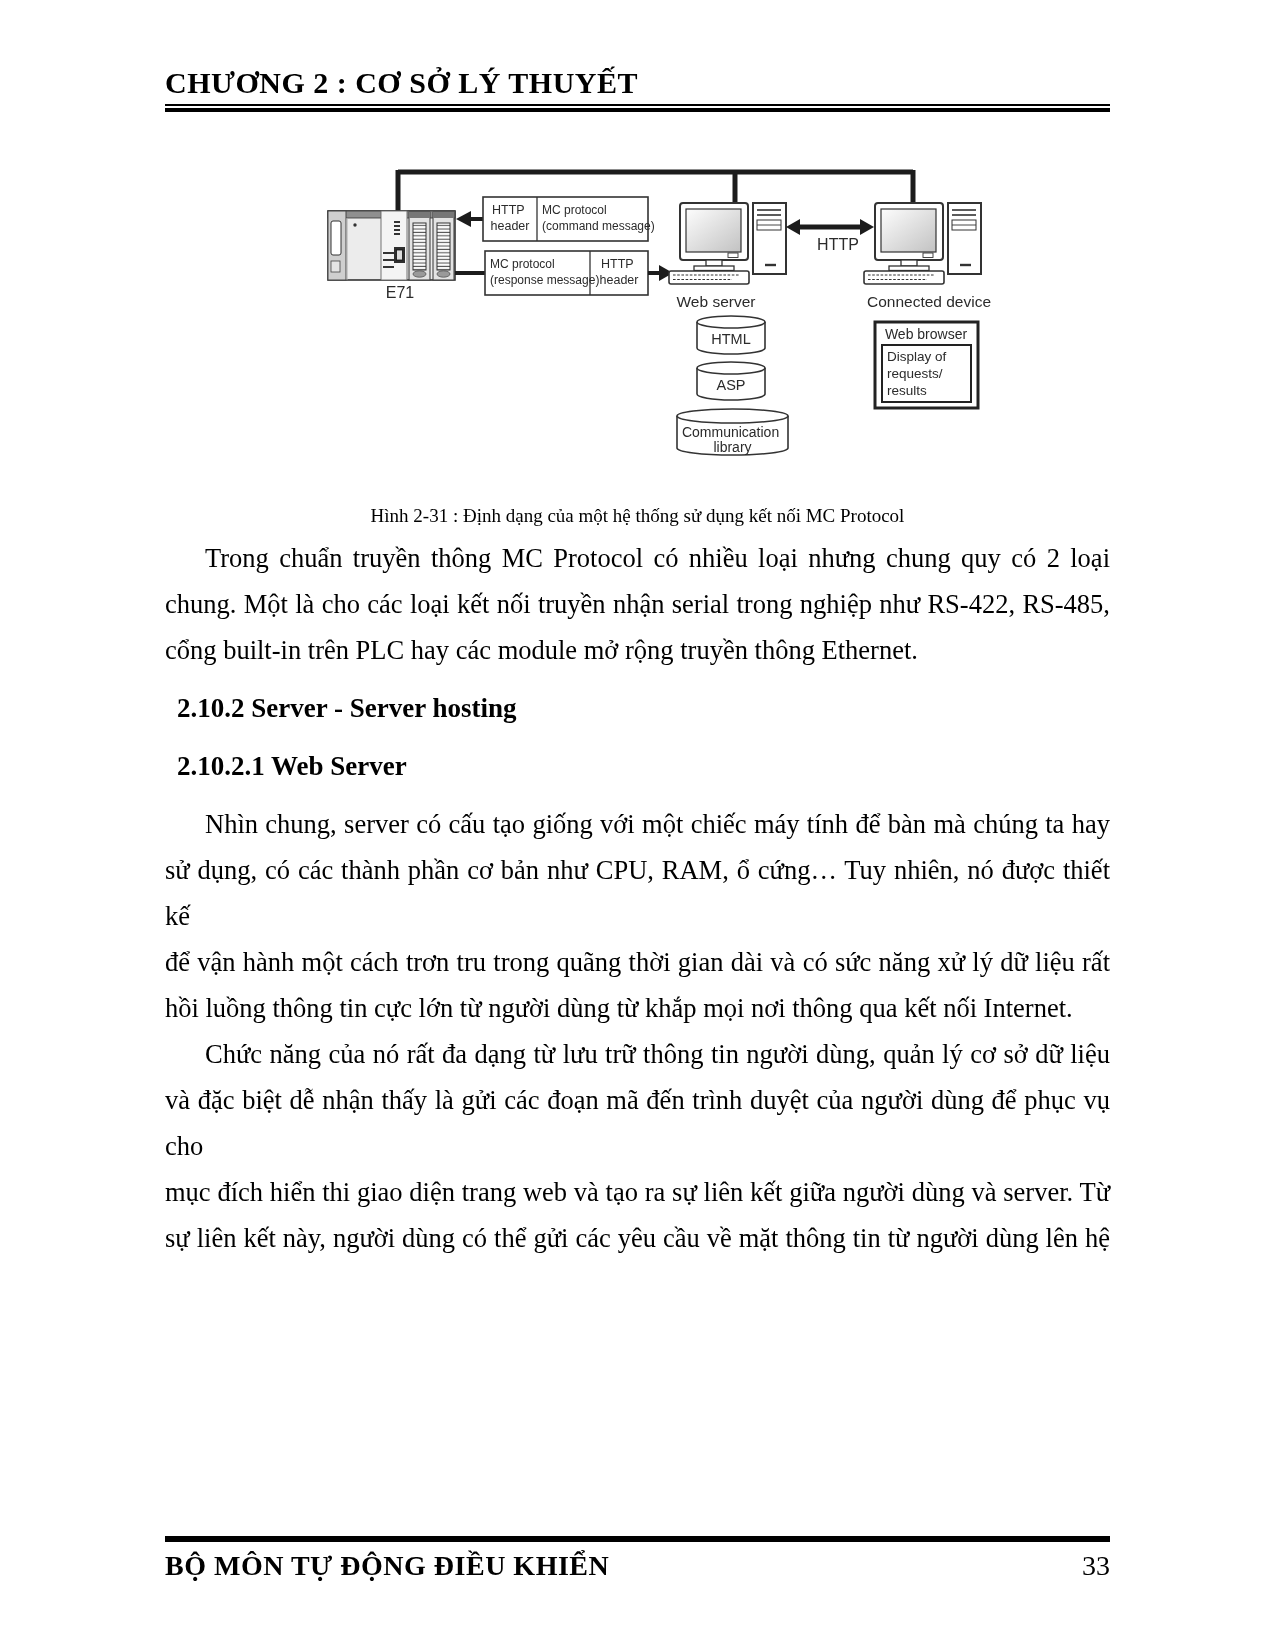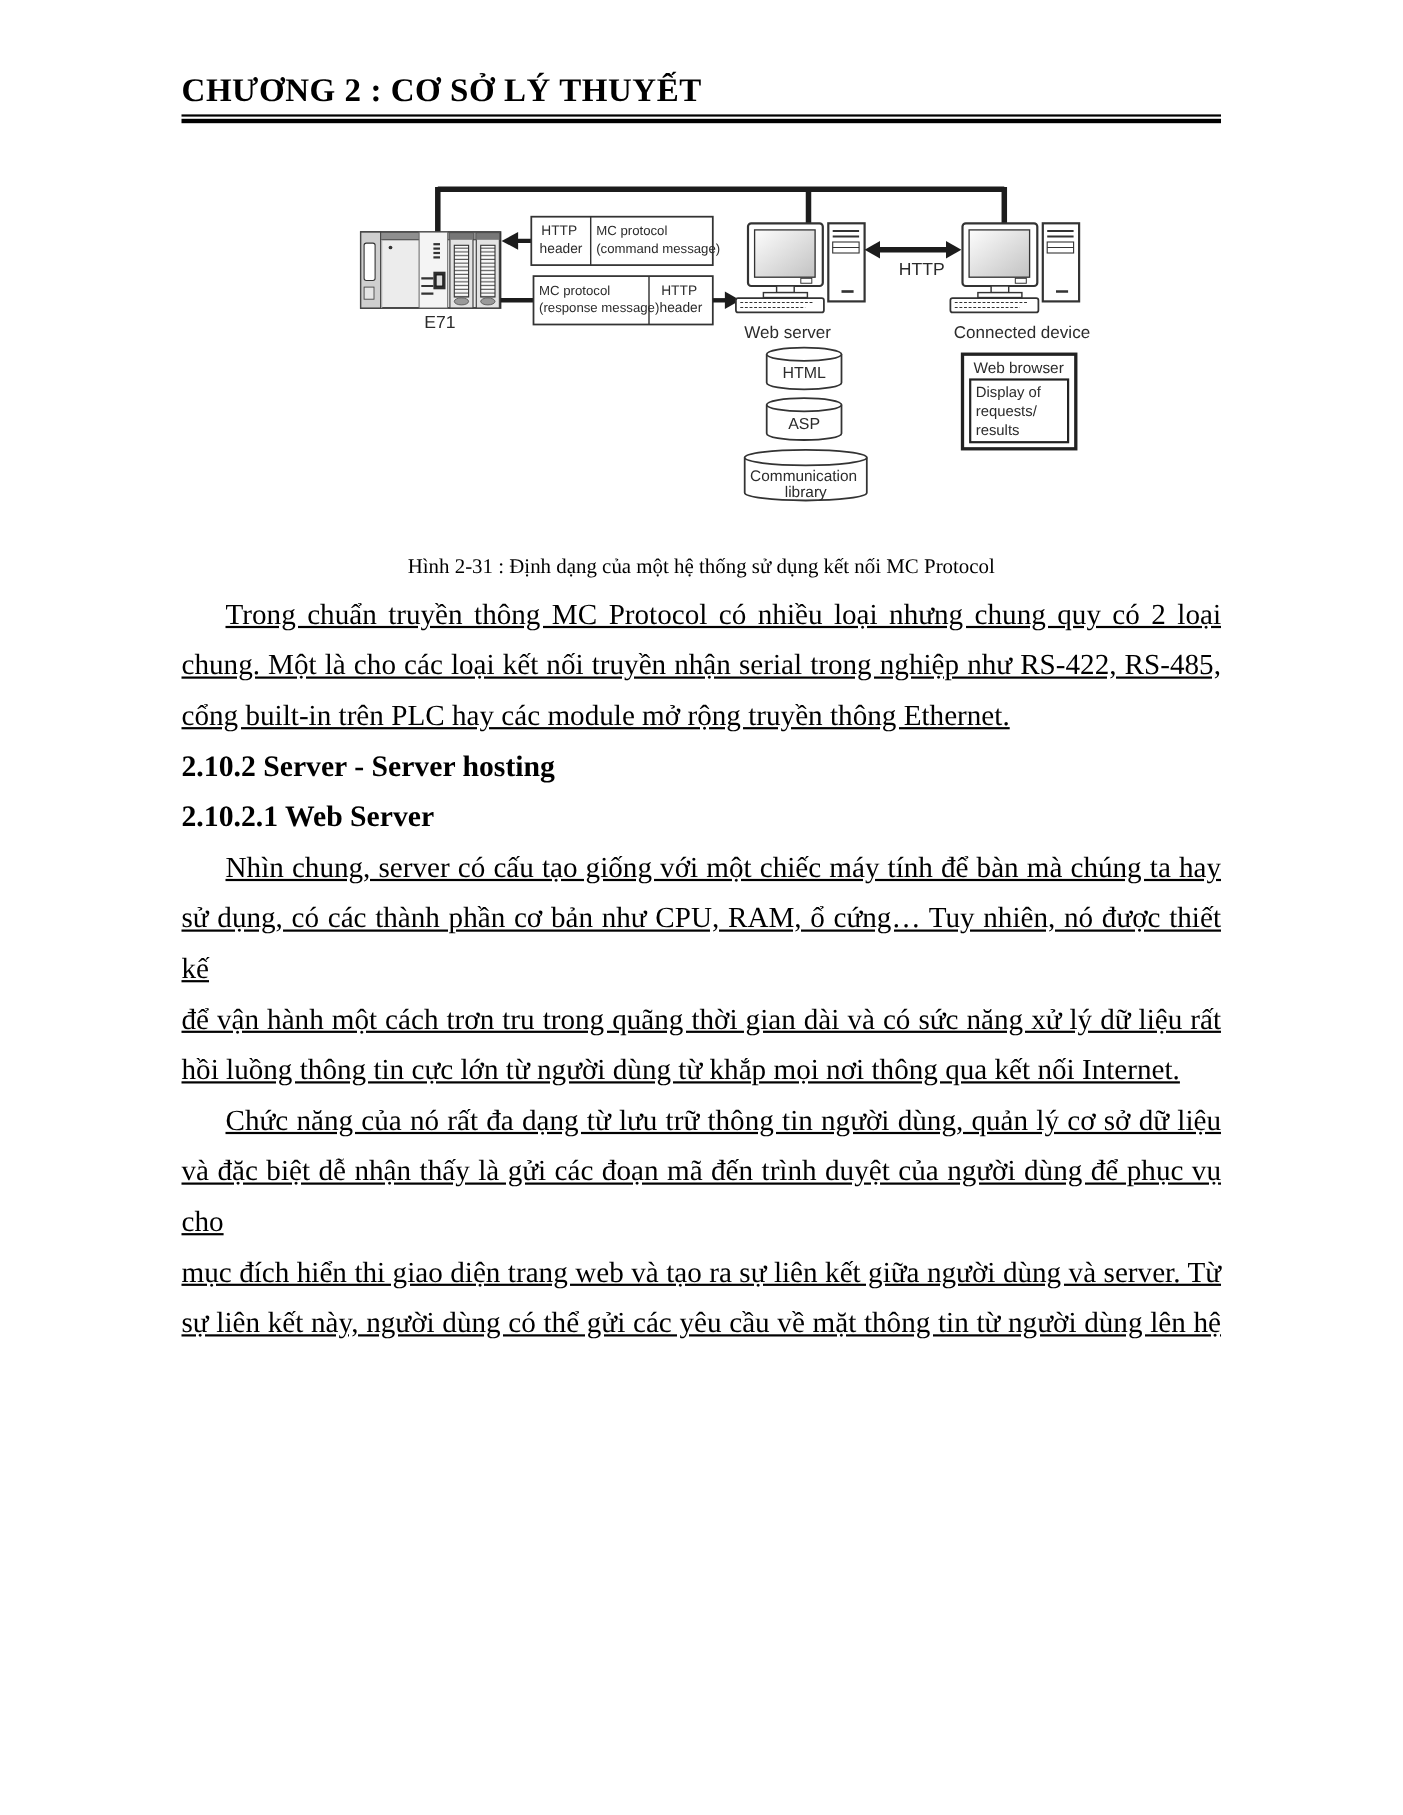--- a/index.html
+++ b/index.html
@@ -25,25 +25,25 @@
   
   .diagram{position:absolute;left:295px;top:145px;width:710px;height:325px;}
   .diagram svg{display:block;width:710px;height:325px;}
   .dg-text{font-family:"Liberation Sans","DejaVu Sans",sans-serif;fill:#2b2b2b;}
   
   .caption{
     position:absolute;left:165px;top:493px;width:945px;
     text-align:center;font-size:19px;line-height:46px;
   }
   .body-text{position:absolute;left:165px;top:535px;width:945px;font-size:26.5px;}
-  .para{margin:0;text-decoration:underline;}
+  .para{margin:0;}
   .tline{line-height:46px;text-align:justify;text-align-last:justify;}
   .tline.last{text-align-last:left;}
   .para .tline:first-child{text-indent:40px;}
-  .sec-heading{font-size:27px;font-weight:bold;line-height:46px;margin:0;}
+  .sec-heading{font-size:27px;font-weight:bold;line-height:46px;margin:12px;}
   
   .footer{position:absolute;left:165px;top:1536px;width:945px;}
   .footer-rule{height:6px;background:#000;}
   .footer-row{
     display:flex;justify-content:space-between;align-items:baseline;
     margin-top:8px;font-size:28px;
   }
   .footer-dept{font-weight:bold;letter-spacing:0.5px;}
   .footer-page{font-weight:normal;}
 </style>
@@ -215,14 +215,21 @@
         <div class="tline last">hồi luồng thông tin cực lớn từ người dùng từ khắp mọi nơi thông qua kết nối Internet.</div>
       </div>
     <div class="para">
         <div class="tline">Chức năng của nó rất đa dạng từ lưu trữ thông tin người dùng, quản lý cơ sở dữ liệu</div>
         <div class="tline">và đặc biệt dễ nhận thấy là gửi các đoạn mã đến trình duyệt của người dùng để phục vụ cho</div>
         <div class="tline">mục đích hiển thi giao diện trang web và tạo ra sự liên kết giữa người dùng và server. Từ</div>
         <div class="tline">sự liên kết này, người dùng có thể gửi các yêu cầu về mặt thông tin từ người dùng lên hệ</div>
       </div>
   </div>
 
+  <div class="footer">
+    <div class="footer-rule"></div>
+    <div class="footer-row">
+      <span class="footer-dept">BỘ MÔN TỰ ĐỘNG ĐIỀU KHIỂN</span>
+      <span class="footer-page">33</span>
+    </div>
+  </div>
 
 </div>
 
 </body></html>

